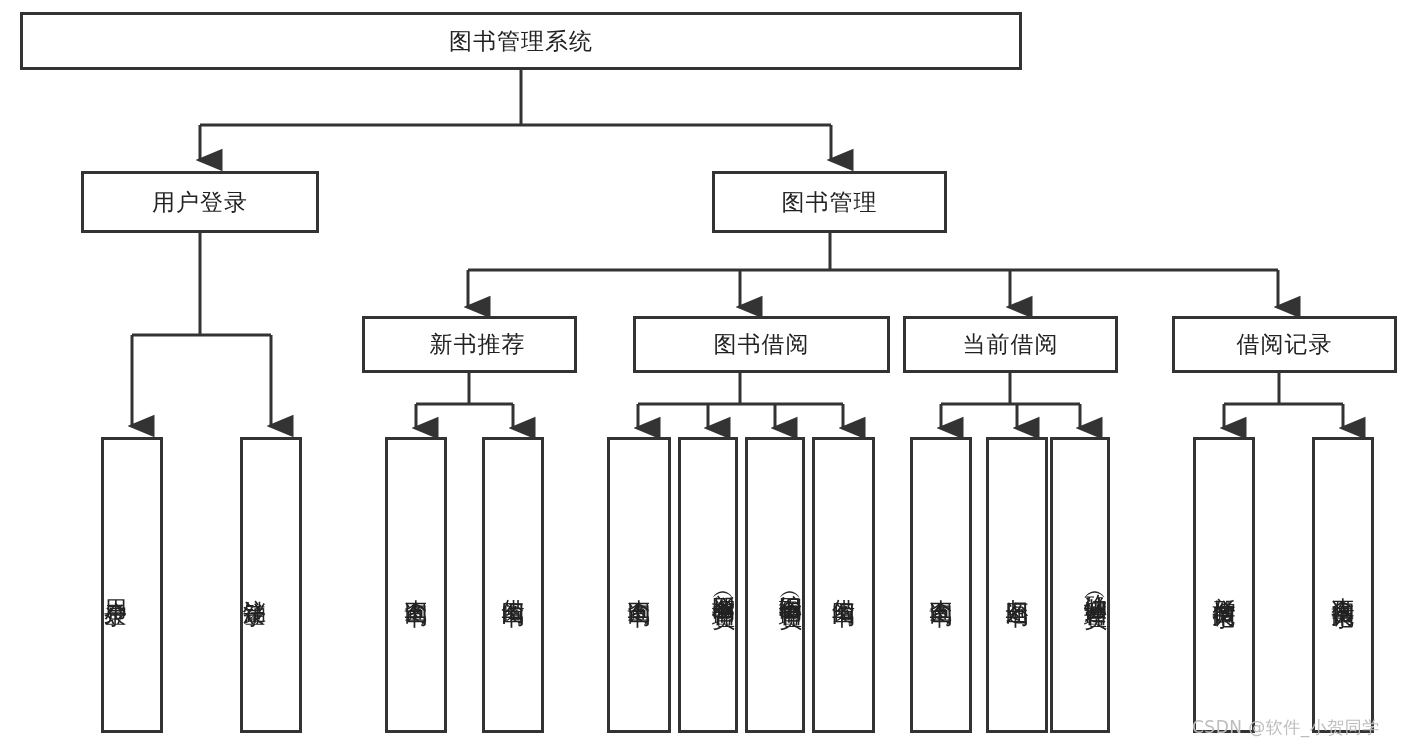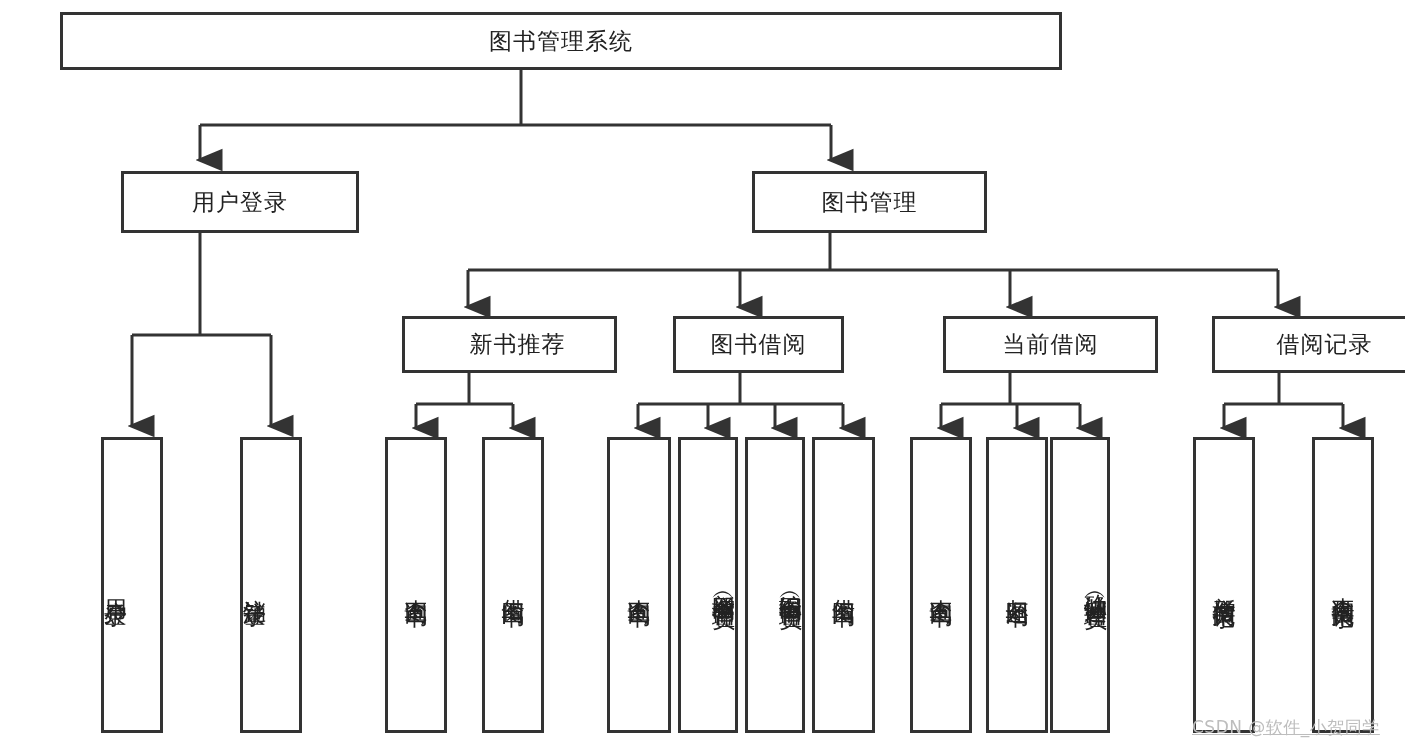--- a/index.html
+++ b/index.html
@@ -31,21 +31,20 @@
     border: 3px solid #333333;
     background: #ffffff;
     display: flex;
     align-items: center;
     justify-content: center;
     color: #222222;
   }
   .node.horiz {
     font-size: 23px;
     letter-spacing: 1px;
-    margin-left: 40px;
   }
   .node.vert {
     writing-mode: vertical-rl;
     text-orientation: upright;
     font-size: 23px;
     letter-spacing: 2px;
     line-height: 1.0;
     padding: 6px 0;
     white-space: nowrap;
   }
@@ -117,21 +116,21 @@
       <path d="M 1343 404 L 1343 428" marker-end="url(#arrow)"></path>
     </g>
   </svg>
 
   <div class="node horiz" style="left:20px; top:12px; width:1002px; height:58px;">图书管理系统</div>
 
   <div class="node horiz" style="left:81px; top:171px; width:238px; height:62px;">用户登录</div>
   <div class="node horiz" style="left:712px; top:171px; width:235px; height:62px;text-align:center;">图书管理</div>
 
   <div class="node horiz" style="left:362px; top:316px; width:215px; height:57px;padding-left:16px;">新书推荐</div>
-  <div class="node horiz" style="left:633px; top:316px; width:171px; height:57px;">图书借阅</div>
+  <div class="node horiz" style="left:633px; top:316px; width:257px; height:57px;">图书借阅</div>
   <div class="node horiz" style="left:903px; top:316px; width:215px; height:57px;">当前借阅</div>
   <div class="node horiz" style="left:1172px; top:316px; width:225px; height:57px;">借阅记录</div>
 
   <div class="node vert bottom" style="left:101px; top:437px; width:62px; height:296px;">用户登录</div>
   <div class="node vert bottom" style="left:240px; top:437px; width:62px; height:296px;">注销登录</div>
 
   <div class="node vert" style="left:385px; top:437px; width:62px; height:296px;">查询图书</div>
   <div class="node vert" style="left:482px; top:437px; width:62px; height:296px;">借阅图书</div>
 
   <div class="node vert" style="left:607px; top:437px; width:64px; height:296px;">查询图书</div>
@@ -139,15 +138,15 @@
   <div class="node vert top" style="left:745px; top:437px; width:60px; height:296px;">编辑图书（管理员）</div>
   <div class="node vert" style="left:812px; top:437px; width:63px; height:296px;">借阅图书</div>
 
   <div class="node vert" style="left:910px; top:437px; width:62px; height:296px;">查询图书</div>
   <div class="node vert" style="left:986px; top:437px; width:62px; height:296px;">归还图书</div>
   <div class="node vert top" style="left:1050px; top:437px; width:60px; height:296px;">确认归还（管理员）</div>
 
   <div class="node vert" style="left:1193px; top:437px; width:62px; height:296px;">新增借阅记录</div>
   <div class="node vert" style="left:1312px; top:437px; width:62px; height:296px;">查询借阅记录</div>
 
-  <div class="watermark" style="left:1192px; top:716px;text-decoration:underline;">CSDN @软件_小贺同学</div>
+  <div class="watermark" style="left:1192px; top:716px;">CSDN @软件_小贺同学</div>
 
 </div>
 
 </body></html>

